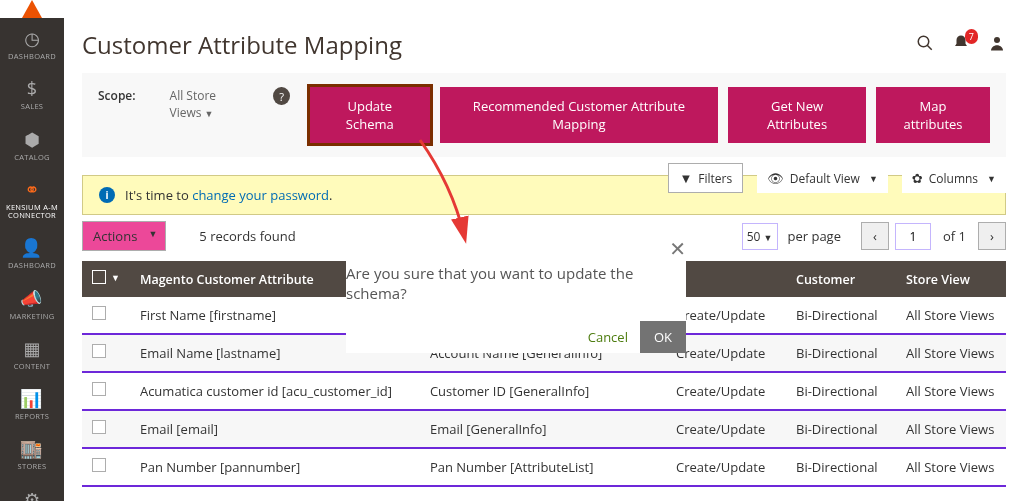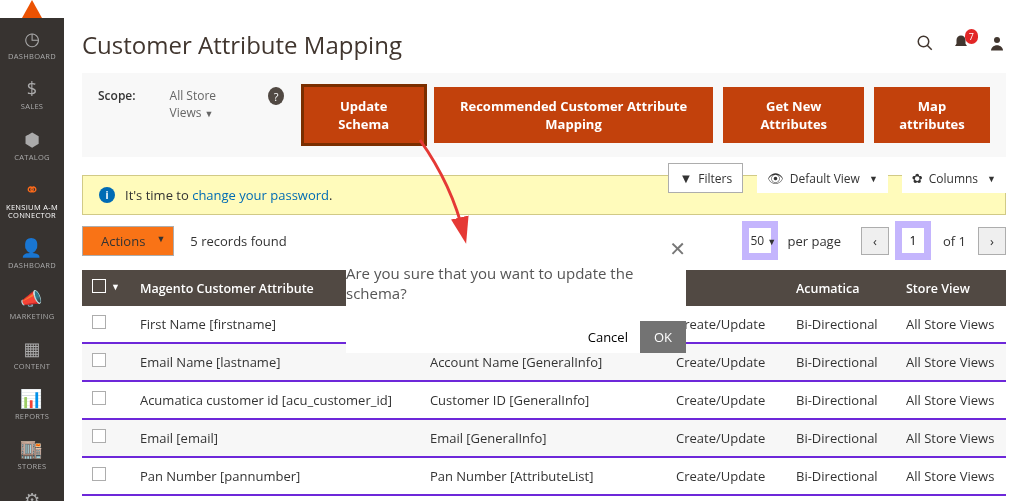--- a/index.html
+++ b/index.html
@@ -15,45 +15,45 @@
 .header{display:flex;align-items:center;justify-content:space-between;padding:28px 0 12px}
 .title{font-size:24px;font-weight:400;color:#41362f}
 .hdr-icons{display:flex;align-items:center;gap:18px}
 .hdr-icon{font-size:18px;color:#41362f;position:relative;cursor:pointer}
 .badge{position:absolute;top:-4px;right:-8px;background:#e22626;color:#fff;border-radius:8px;font-size:9px;padding:1px 4px}
 .toolbar{background:#f8f8f8;padding:14px 16px;display:flex;gap:10px}
 .scope-label{font-size:12px;font-weight:600}
 .scope-val{font-size:12px;color:#666;margin-left:24px}
 .help{width:18px;height:18px;border-radius:50%;background:#514943;color:#fff;display:inline-flex;align-items:center;justify-content:center;font-size:11px;margin-left:8px;cursor:pointer}
 .spacer{flex:1}
-.btn{background:#c2410c;color:#fff;border:none;padding:10px 16px;font-size:13px;font-weight:700;cursor:pointer}
+.btn{background:#be185d;color:#fff;border:none;padding:10px 16px;font-size:13px;font-weight:400;cursor:pointer}
 .btn.highlight{outline:3px solid #7a2e00}
 .notice{background:#fffbbb;border:1px solid #d1ca86;padding:10px 16px;margin-top:18px;display:flex;align-items:center;gap:10px;font-size:13px;color:#333}
 .info-circle{width:16px;height:16px;border-radius:50%;background:#006bb4;color:#fff;display:inline-flex;align-items:center;justify-content:center;font-size:10px;font-weight:bold}
 .link{color:#006bb4;cursor:pointer}
 .controls{display:flex;align-items:center;margin-top:28px;gap:8px;position:relative}
-.actions-sel{border:1px solid #adadad;padding:5px 28px 5px 18px;font-size:13px;background:#f97316;position:relative}
-.records{margin-left:8px;font-size:13px}
+.actions-sel{border:1px solid #adadad;padding:5px 28px 5px 10px;font-size:13px;background:#ec4899;position:relative}
+.records{margin-left:25px;font-size:13px}
 .right-controls{margin-left:auto;display:flex;align-items:center;gap:6px}
 .ctrl-btn{border:1px solid #adadad;background:#fff;padding:5px 10px;font-size:12px;display:inline-flex;align-items:center;gap:6px;cursor:pointer}
-.pager-box{border:7px solid #c4b5fd;width:36px;text-align:center;padding:4px 2px;font-size:12px}
+.pager-box{border:1px solid #c4b5fd;width:36px;text-align:center;padding:4px 2px;font-size:12px}
 .pager-btn{border:1px solid #adadad;background:#efefef;width:28px;height:28px;display:inline-flex;align-items:center;justify-content:center;cursor:pointer}
 .filter-row{display:flex;justify-content:flex-end;gap:14px;margin-top:-52px;margin-bottom:26px}
 table{width:100%;border-collapse:collapse;margin-top:10px;font-size:13px}
 thead th{background:#514943;color:#fff;text-align:left;padding:9px 10px;font-weight:600;font-size:12.5px}
 thead th:first-child{width:36px}
 tbody td{padding:9px 10px;border-bottom:2px solid #6d28d9;color:#333}
 tbody tr:nth-child(even){background:#f7f7f7}
 .chk{width:14px;height:14px;border:1px solid #adadad;display:inline-block;background:#fff}
 .hdr-chk{display:inline-flex;align-items:center;gap:2px}
 .dialog{position:absolute;left:346px;top:255px;width:340px;background:#fff;z-index:10}
 .dialog-close{position:absolute;right:0;top:-20px;font-size:20px;color:#777;cursor:pointer}
 .dialog-msg{font-size:15px;color:#555;padding:8px 0 18px}
 .dialog-actions{display:flex;justify-content:flex-end;gap:12px;align-items:center}
-.dlg-cancel{color:#000000;font-size:13px;cursor:pointer}
+.dlg-cancel{color:#4d7c0f;font-size:13px;cursor:pointer}
 .dlg-ok{background:#737373;color:#fff;border:none;padding:7px 14px;font-size:13px;cursor:pointer}
 .arrow-svg{position:absolute;left:412px;top:135px;pointer-events:none;z-index:5}
 .caret{font-size:9px;margin-left:3px}
 .gear-icon,.eye-icon,.funnel-icon{font-size:13px}
 </style>
 </head>
 <body>
 
 <div class="sidebar">
   <div class="logo-box">
@@ -175,21 +175,21 @@
   <table>
     <thead>
       <tr>
         <th><span class="hdr-chk">
               <span class="chk" style="background:#514943;border-color:#fff"></span>
               <span class="caret" style="color:#fff">▼</span>
             </span></th>
         <th style="width:290px">Magento Customer Attribute</th>
         <th></th>
         <th style="width:120px"></th>
-        <th style="width:110px">Acumatica</th>
+        <th style="width:110px">Customer</th>
         <th style="width:110px">Store View</th>
       </tr>
     </thead>
     <tbody id="grid-body">
         <tr>
           <td><span class="chk"></span></td>
           <td>First Name [firstname]</td>
           <td>Account Name [GeneralInfo]</td>
           <td>Create/Update</td>
           <td>Bi-Directional</td>

